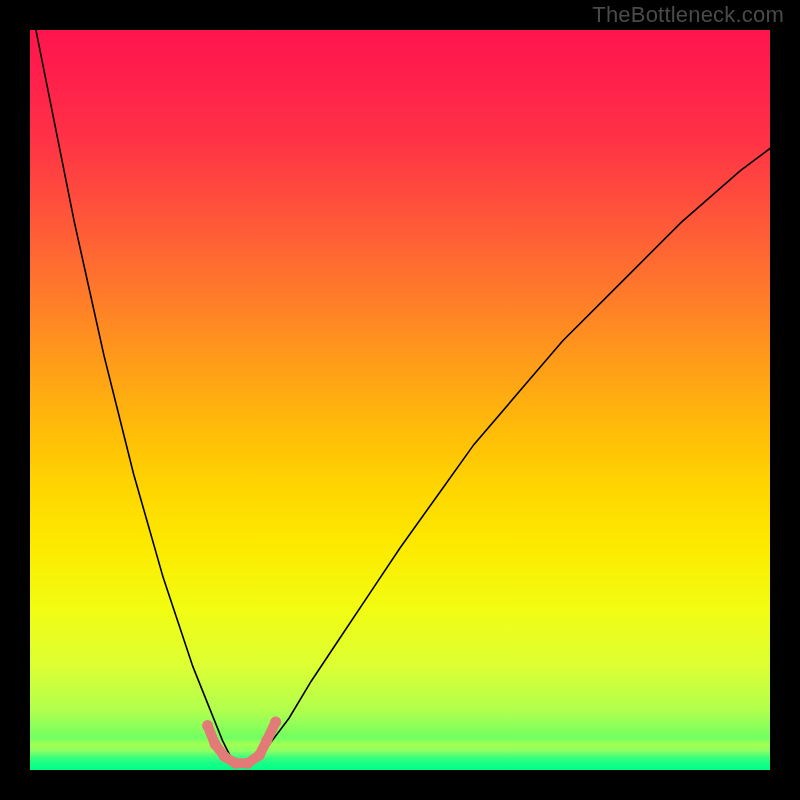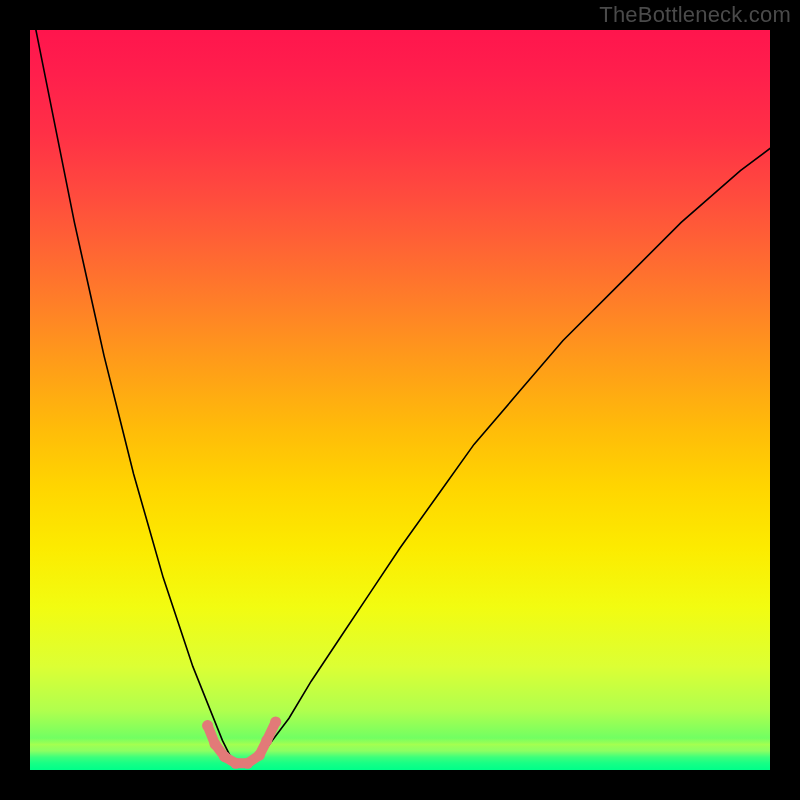--- a/index.html
+++ b/index.html
@@ -13,21 +13,21 @@
   }
   .outer {
     position: relative;
     width: 800px;
     height: 800px;
     background: #000;
   }
   .watermark {
     position: absolute;
     top: 2px;
-    right: 9px;
+    right: 16px;
     color: #4a4a4a;
     font-size: 22px;
     font-weight: 500;
     letter-spacing: 0.2px;
     user-select: none;
     z-index: 10;
   }
   .plot {
     position: absolute;
     left: 30px;

